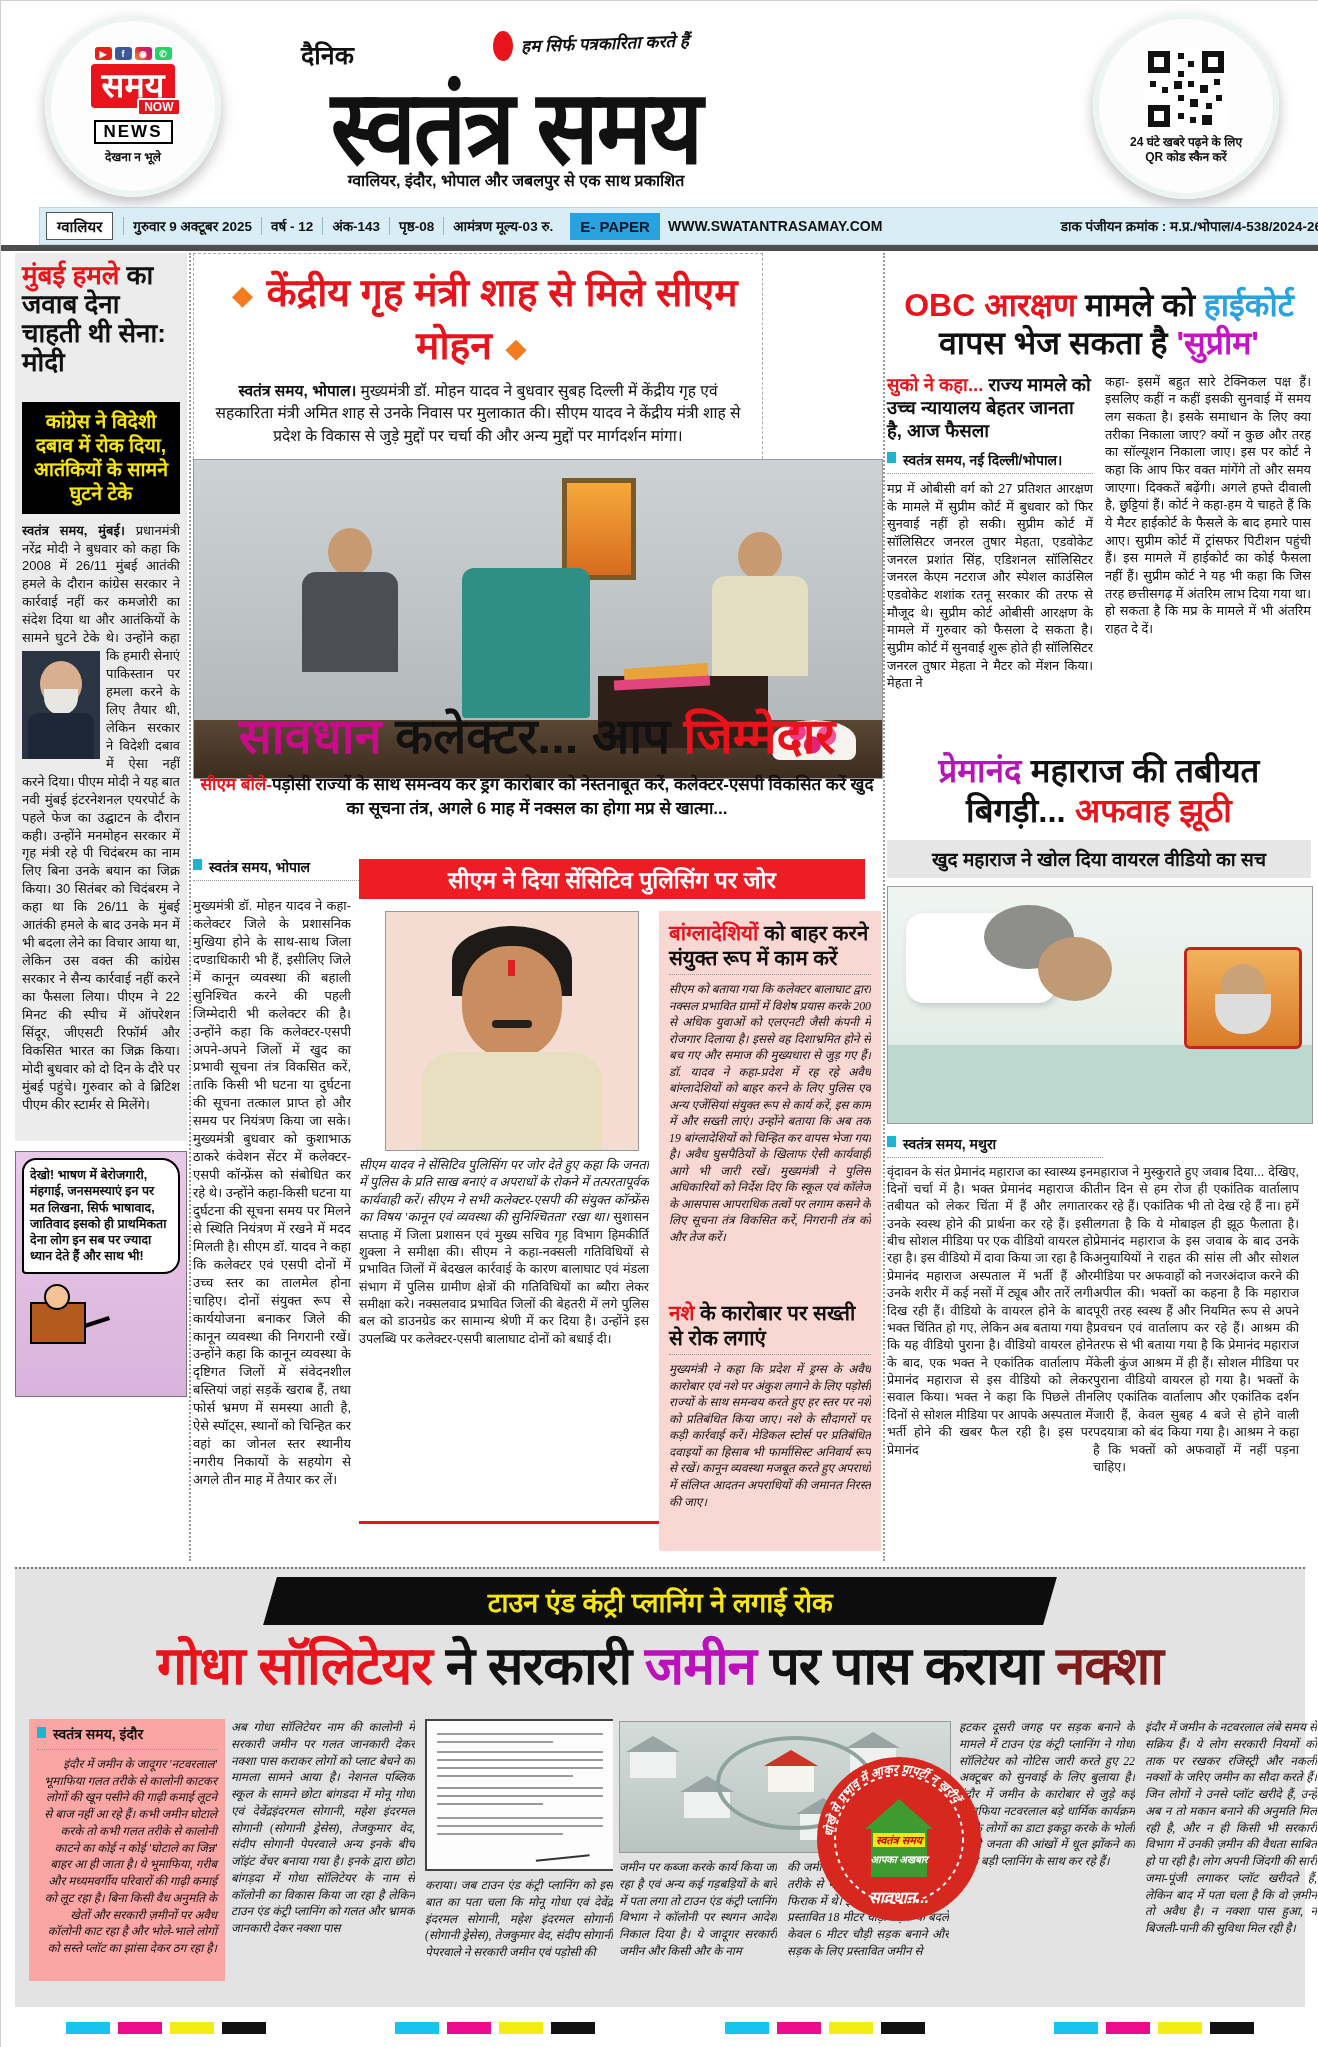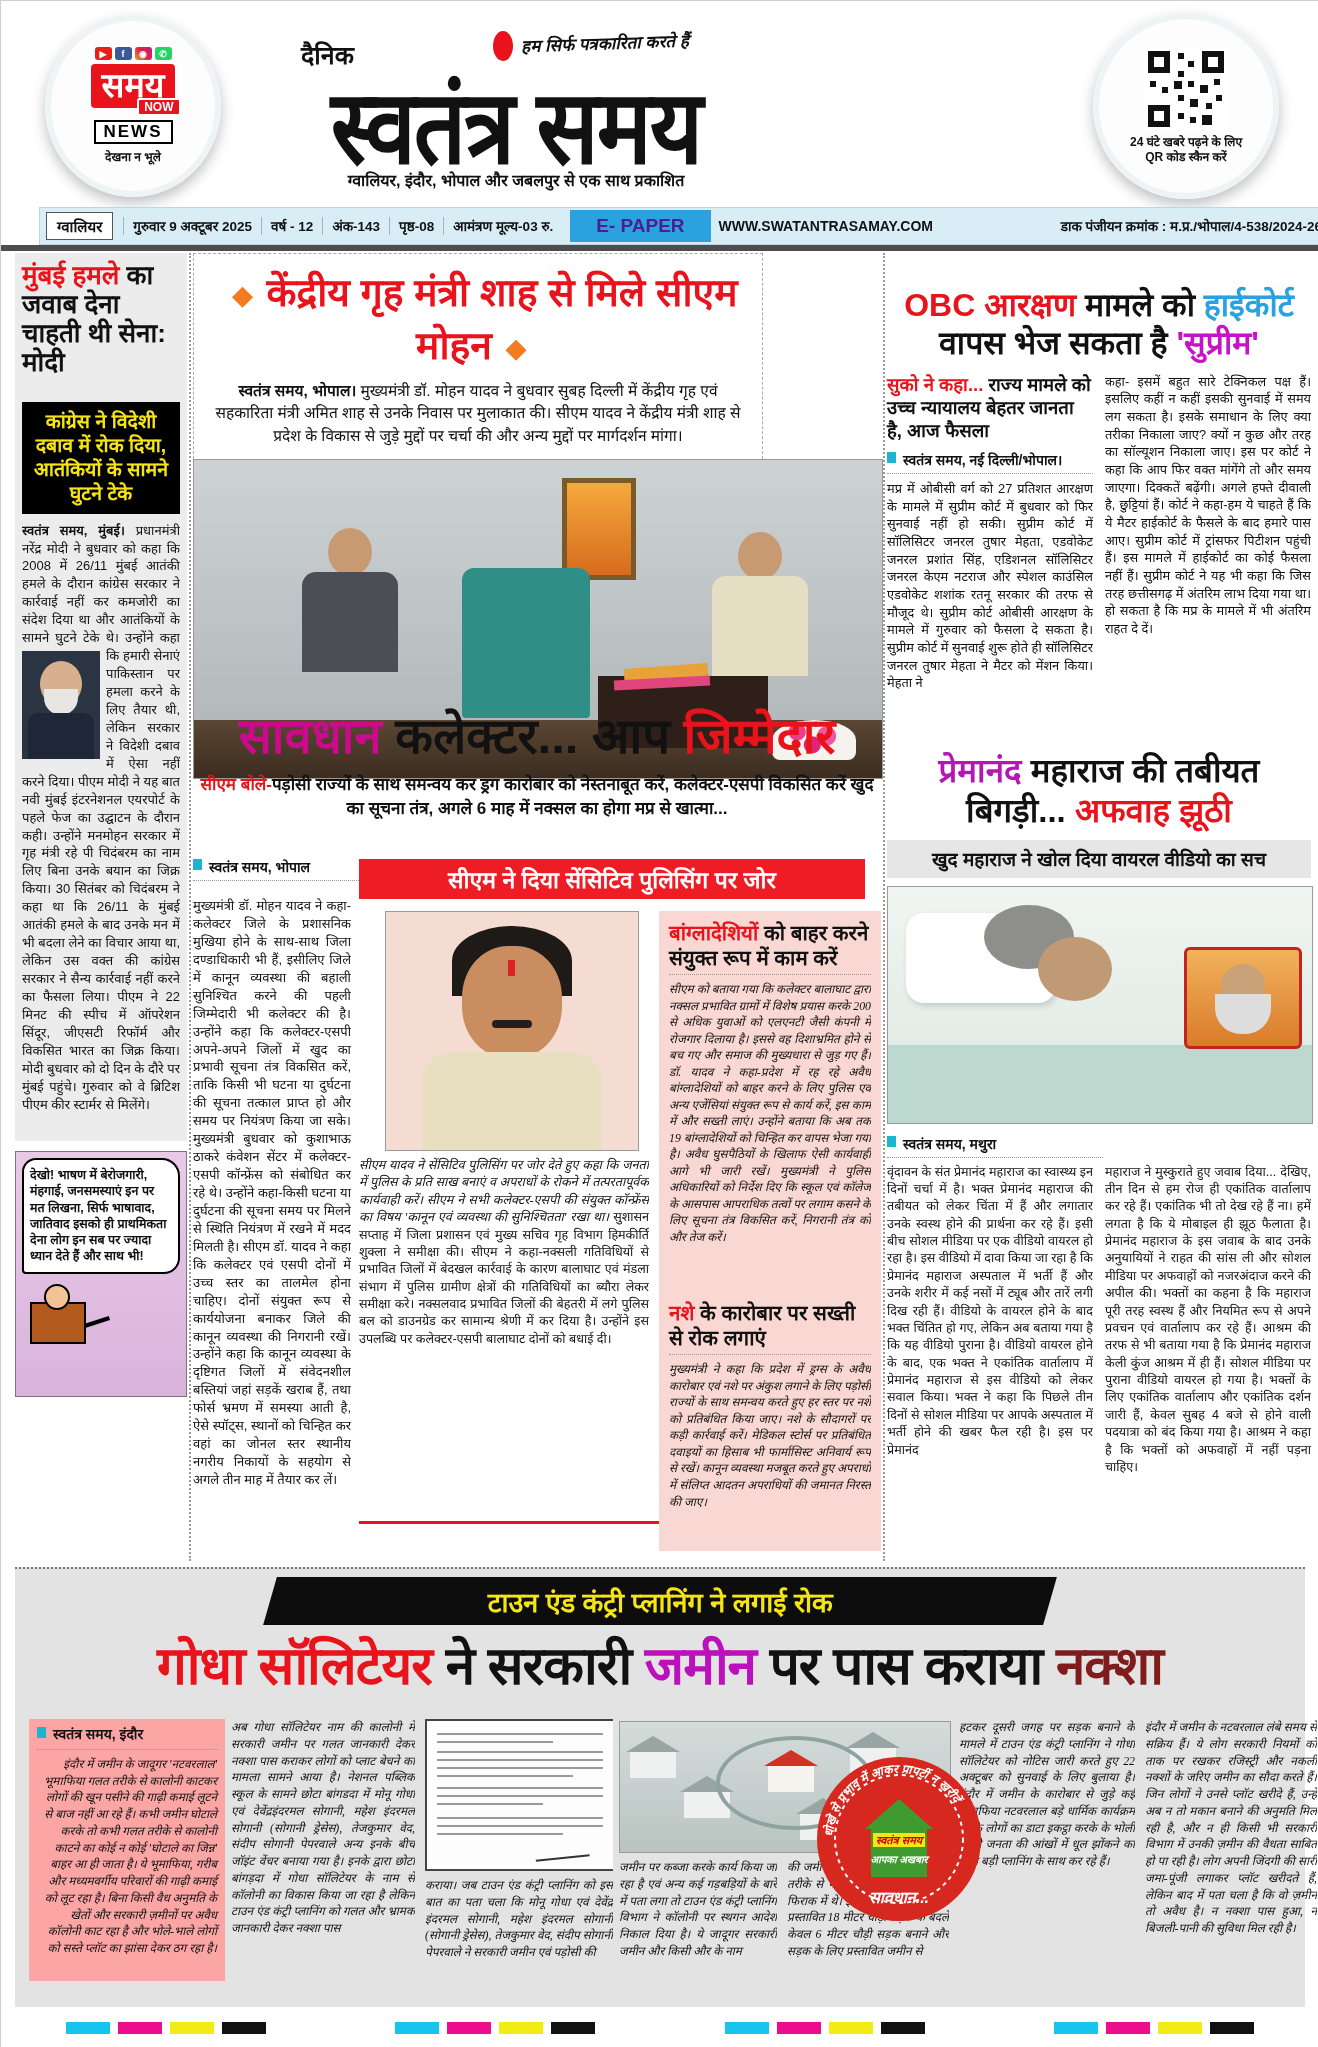--- a/index.html
+++ b/index.html
@@ -21,21 +21,21 @@
   .m-dot{position:absolute;left:492px;top:30px;width:20px;height:30px;background:#e8131b;border-radius:50%;}
   .m-title{position:absolute;left:215px;top:52px;width:600px;text-align:center;font-size:92px;font-weight:800;letter-spacing:-2px;transform:scaleY(1.12);transform-origin:top;}
   .m-sub{position:absolute;left:215px;top:168px;width:600px;text-align:center;font-size:16px;font-weight:bold;}
   .qr-box{width:84px;height:84px;background:#fff;}
   .qr-cap{font-size:12px;font-weight:bold;text-align:center;line-height:1.25;width:130px;}
   
   .infobar{position:absolute;left:14px;top:206px;width:1290px;height:36px;background:#d9edf6;border:1px solid #bcd6e2;display:flex;align-items:center;font-size:13.5px;font-weight:bold;margin-left:24px;}
   .edition{background:#fff;border:1.5px solid #555;padding:3px 10px;margin:0 10px 0 6px;font-size:15px;}
   .ib-item{padding:0 9px;border-left:1px solid #9db6c2;}
   .ib-item:first-of-type{border-left:none;}
-  .epaper{background:#2aa2e0;color:#4c1d95;padding:5px 26px;margin:0 8px;font-size:19px;cursor:pointer;}
+  .epaper{background:#2aa2e0;color:#0f172a;padding:5px 10px;margin:0 8px;font-size:15px;cursor:pointer;}
   .website{font-size:14px;}
   .postal{margin-left:auto;margin-right:8px;font-size:13.5px;}
   .top-rule{position:absolute;left:0;top:244px;width:1318px;height:6px;background:#4d4d4d;}
   
   .byline{font-weight:bold;font-size:14px;border-bottom:1px dotted #999;padding:0 0 4px 16px;position:relative;margin-bottom:6px;}
   .byline i{position:absolute;left:0;top:2px;width:9px;height:11px;background:#1db4cf;}
   .bodytxt{font-size:13px;line-height:1.38;text-align:justify;overflow:hidden;}
   .seriftxt{font-family:"Liberation Serif",serif;font-style:italic;}
   .vdots{position:absolute;top:252px;height:1308px;border-left:2px dotted #9a9a9a;}
   
@@ -112,21 +112,21 @@
   .prem-h .mag{color:#b517b5}.prem-h .red{color:#e8131b}
   .prem-sub{background:#e6e6e6;font-size:19px;font-weight:800;text-align:center;padding:6px 2px;margin:8px 0;}
   .prem-photo{position:relative;width:424px;height:236px;background:linear-gradient(#f0f5f2,#dcE8e2);border:1px solid #999;overflow:hidden;}
   .pp-pillow{position:absolute;left:18px;top:26px;width:150px;height:90px;border-radius:18px;background:#fff;box-shadow:2px 3px 6px rgba(0,0,0,.15);}
   .pp-hair{position:absolute;left:96px;top:18px;width:90px;height:64px;border-radius:50%;background:#8e8e8a;}
   .pp-face{position:absolute;left:150px;top:50px;width:74px;height:64px;border-radius:50%;background:#c09a74;}
   .pp-blanket{position:absolute;left:0;bottom:0;width:100%;height:78px;background:#bcd8cf;}
   .pp-inset{position:absolute;right:10px;top:60px;width:112px;height:96px;background:linear-gradient(#f2b25c,#d97b2a);border:3px solid #c2241e;border-radius:6px;overflow:hidden;}
   .pp-inset .f{position:absolute;left:34px;top:14px;width:44px;height:44px;border-radius:50%;background:#caa27a;}
   .pp-inset .b{position:absolute;left:28px;top:44px;width:56px;height:40px;border-radius:0 0 26px 26px;background:#ddd;}
-  .prem-cols{display:flex;gap:12px;margin-top:6px;}
+  .prem-cols{display:flex;margin-top:6px;}
   .prem-c{width:206px;font-size:12.6px;}
   
   .bottom{position:absolute;left:14px;top:1566px;width:1290px;height:438px;background:#e3e3e3;border-top:2px dotted #777;}
   .ribbon{position:absolute;left:255px;top:8px;width:780px;height:48px;background:#0d0d0d;transform:skewX(-16deg);display:flex;align-items:center;justify-content:center;}
   .ribbon span{transform:skewX(16deg);color:#f5e612;font-size:27px;font-weight:800;}
   .godha-h{position:absolute;left:0;top:58px;width:1290px;text-align:center;font-size:53px;font-weight:800;letter-spacing:-1px;}
   .godha-h .red{color:#e8131b}.godha-h .mag{color:#bb10bb}.godha-h .blue{color:#7f1d1d}
   .gcols{position:absolute;left:0;top:150px;width:1290px;height:266px;font-family:"Liberation Serif",serif;font-style:italic;}
   .gcol{position:absolute;top:0;font-size:11.8px;line-height:1.42;text-align:justify;overflow:hidden;height:262px;}
   .g1{left:14px;width:196px;background:#fca5a5;padding:6px 8px;box-sizing:border-box;text-align:right;}

